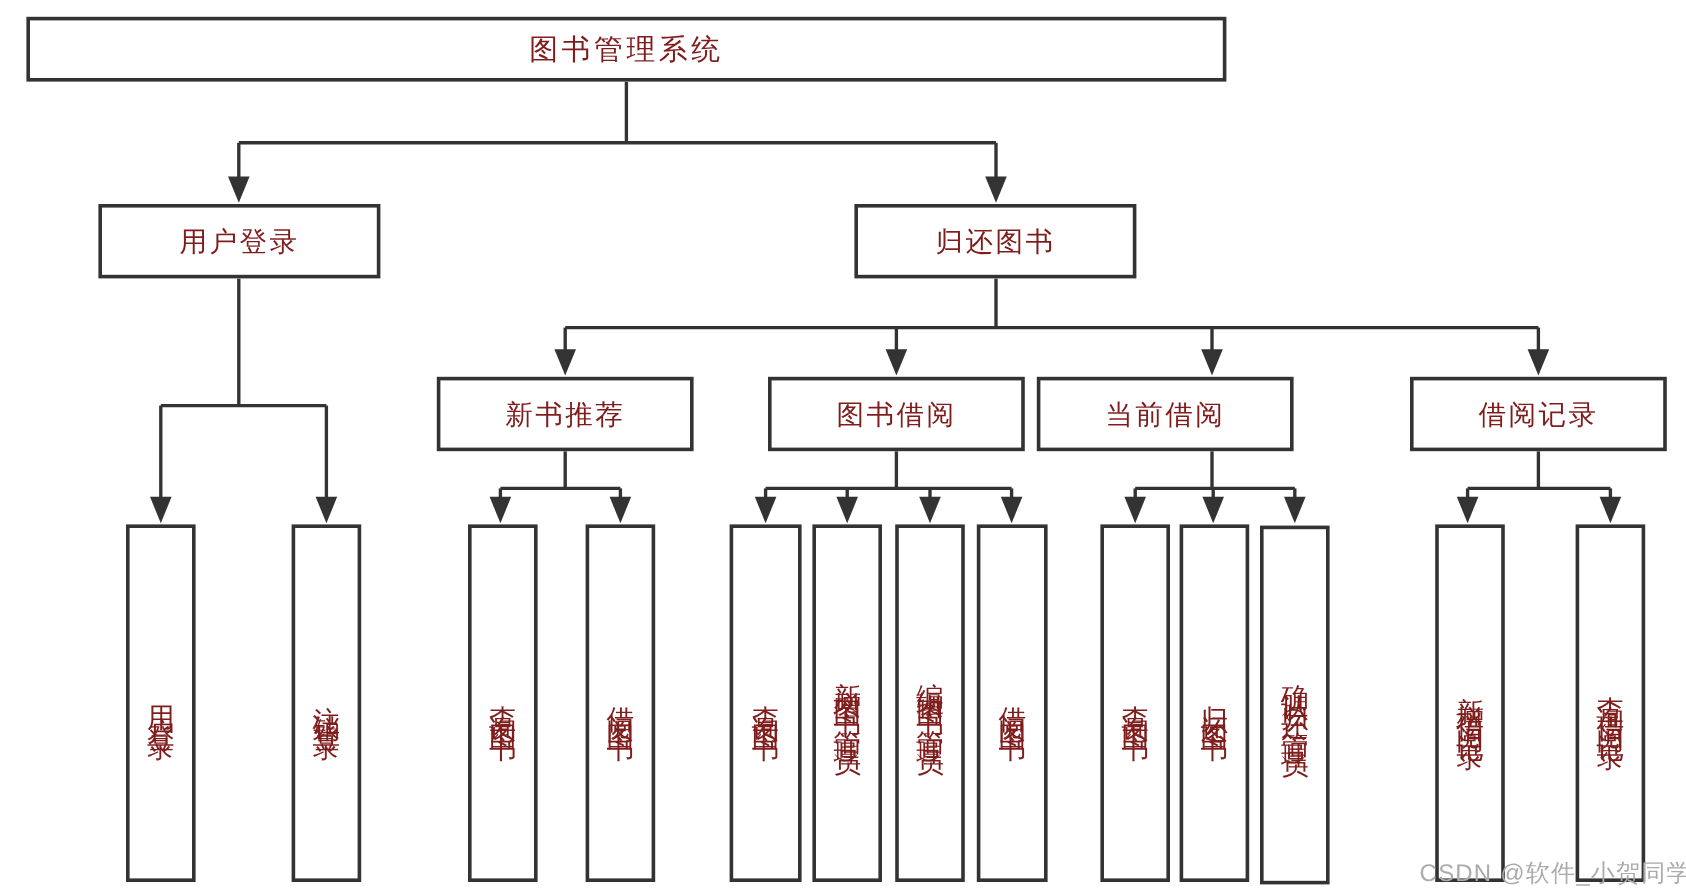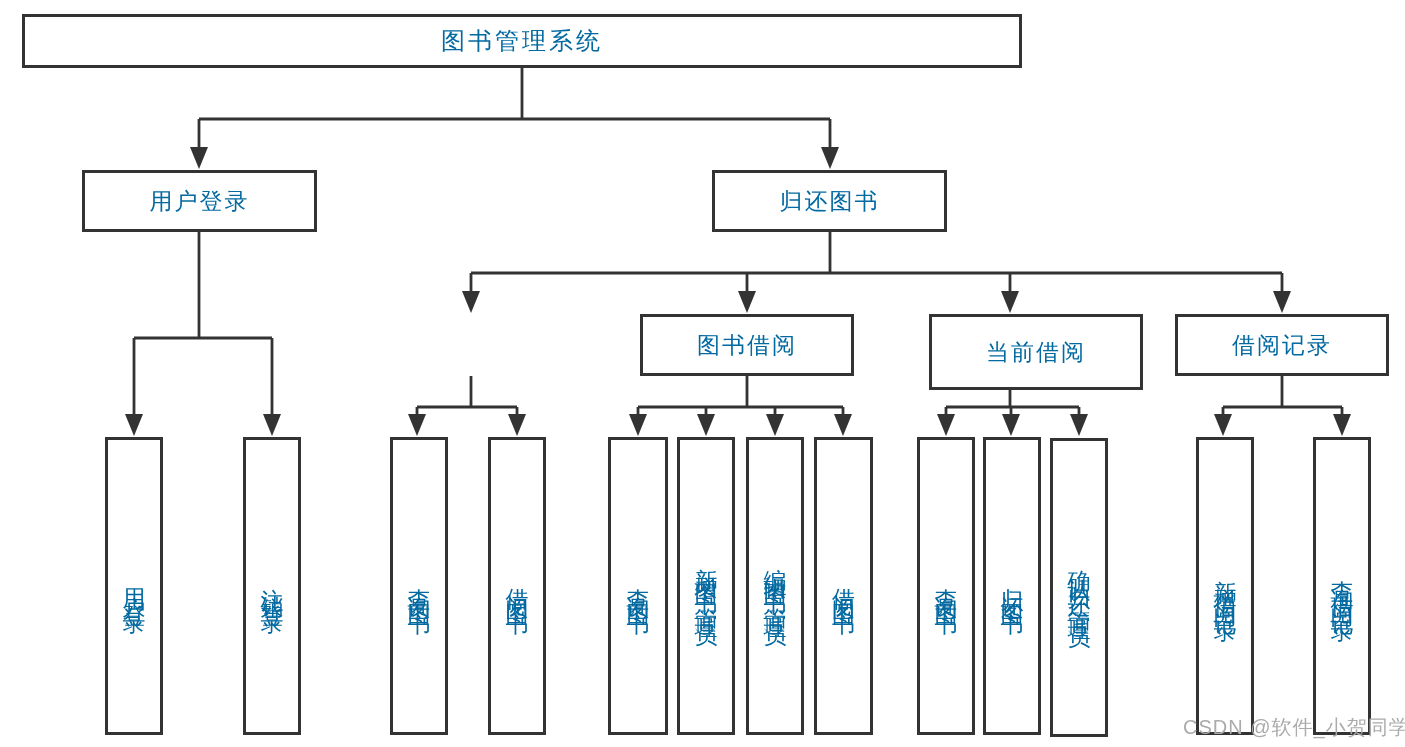--- a/index.html
+++ b/index.html
@@ -13,21 +13,21 @@
   #wires { position:absolute; left:0; top:0; z-index:1; }
   .box {
     position:absolute;
     box-sizing:border-box;
     background:#ffffff;
     border:3px solid #333333;
     display:flex;
     align-items:center;
     justify-content:center;
     z-index:2;
-    color:#0369a1;
+    color:#7f1d1d;
   }
   .box.h span {
     font-size:23px;
     letter-spacing:2px;
     white-space:nowrap;
   }
   .box.root span { font-size:24px; letter-spacing:3px; }
   .box.v span {
     writing-mode:vertical-rl;
     text-orientation:mixed;
@@ -120,24 +120,27 @@
     <span>图书管理系统</span>
   </div>
 
   <div class="box h" style="left:82px;top:170px;width:235px;height:62px">
     <span>用户登录</span>
   </div>
   <div class="box h" style="left:712px;top:170px;width:235px;height:62px">
     <span>归还图书</span>
   </div>
 
+  <div class="box h" style="left:364px;top:314px;width:214px;height:62px">
+    <span>新书推荐</span>
+  </div>
   <div class="box h" style="left:640px;top:314px;width:214px;height:62px">
     <span>图书借阅</span>
   </div>
-  <div class="box h" style="left:929px;top:314px;width:214px;height:76px">
+  <div class="box h" style="left:864px;top:314px;width:214px;height:62px">
     <span>当前借阅</span>
   </div>
   <div class="box h" style="left:1175px;top:314px;width:214px;height:62px">
     <span>借阅记录</span>
   </div>
 
   <div class="box v" style="left:105px;top:437px;width:58px;height:298px">
     <span>用户登录</span>
   </div>
   <div class="box v" style="left:243px;top:437px;width:58px;height:298px">

